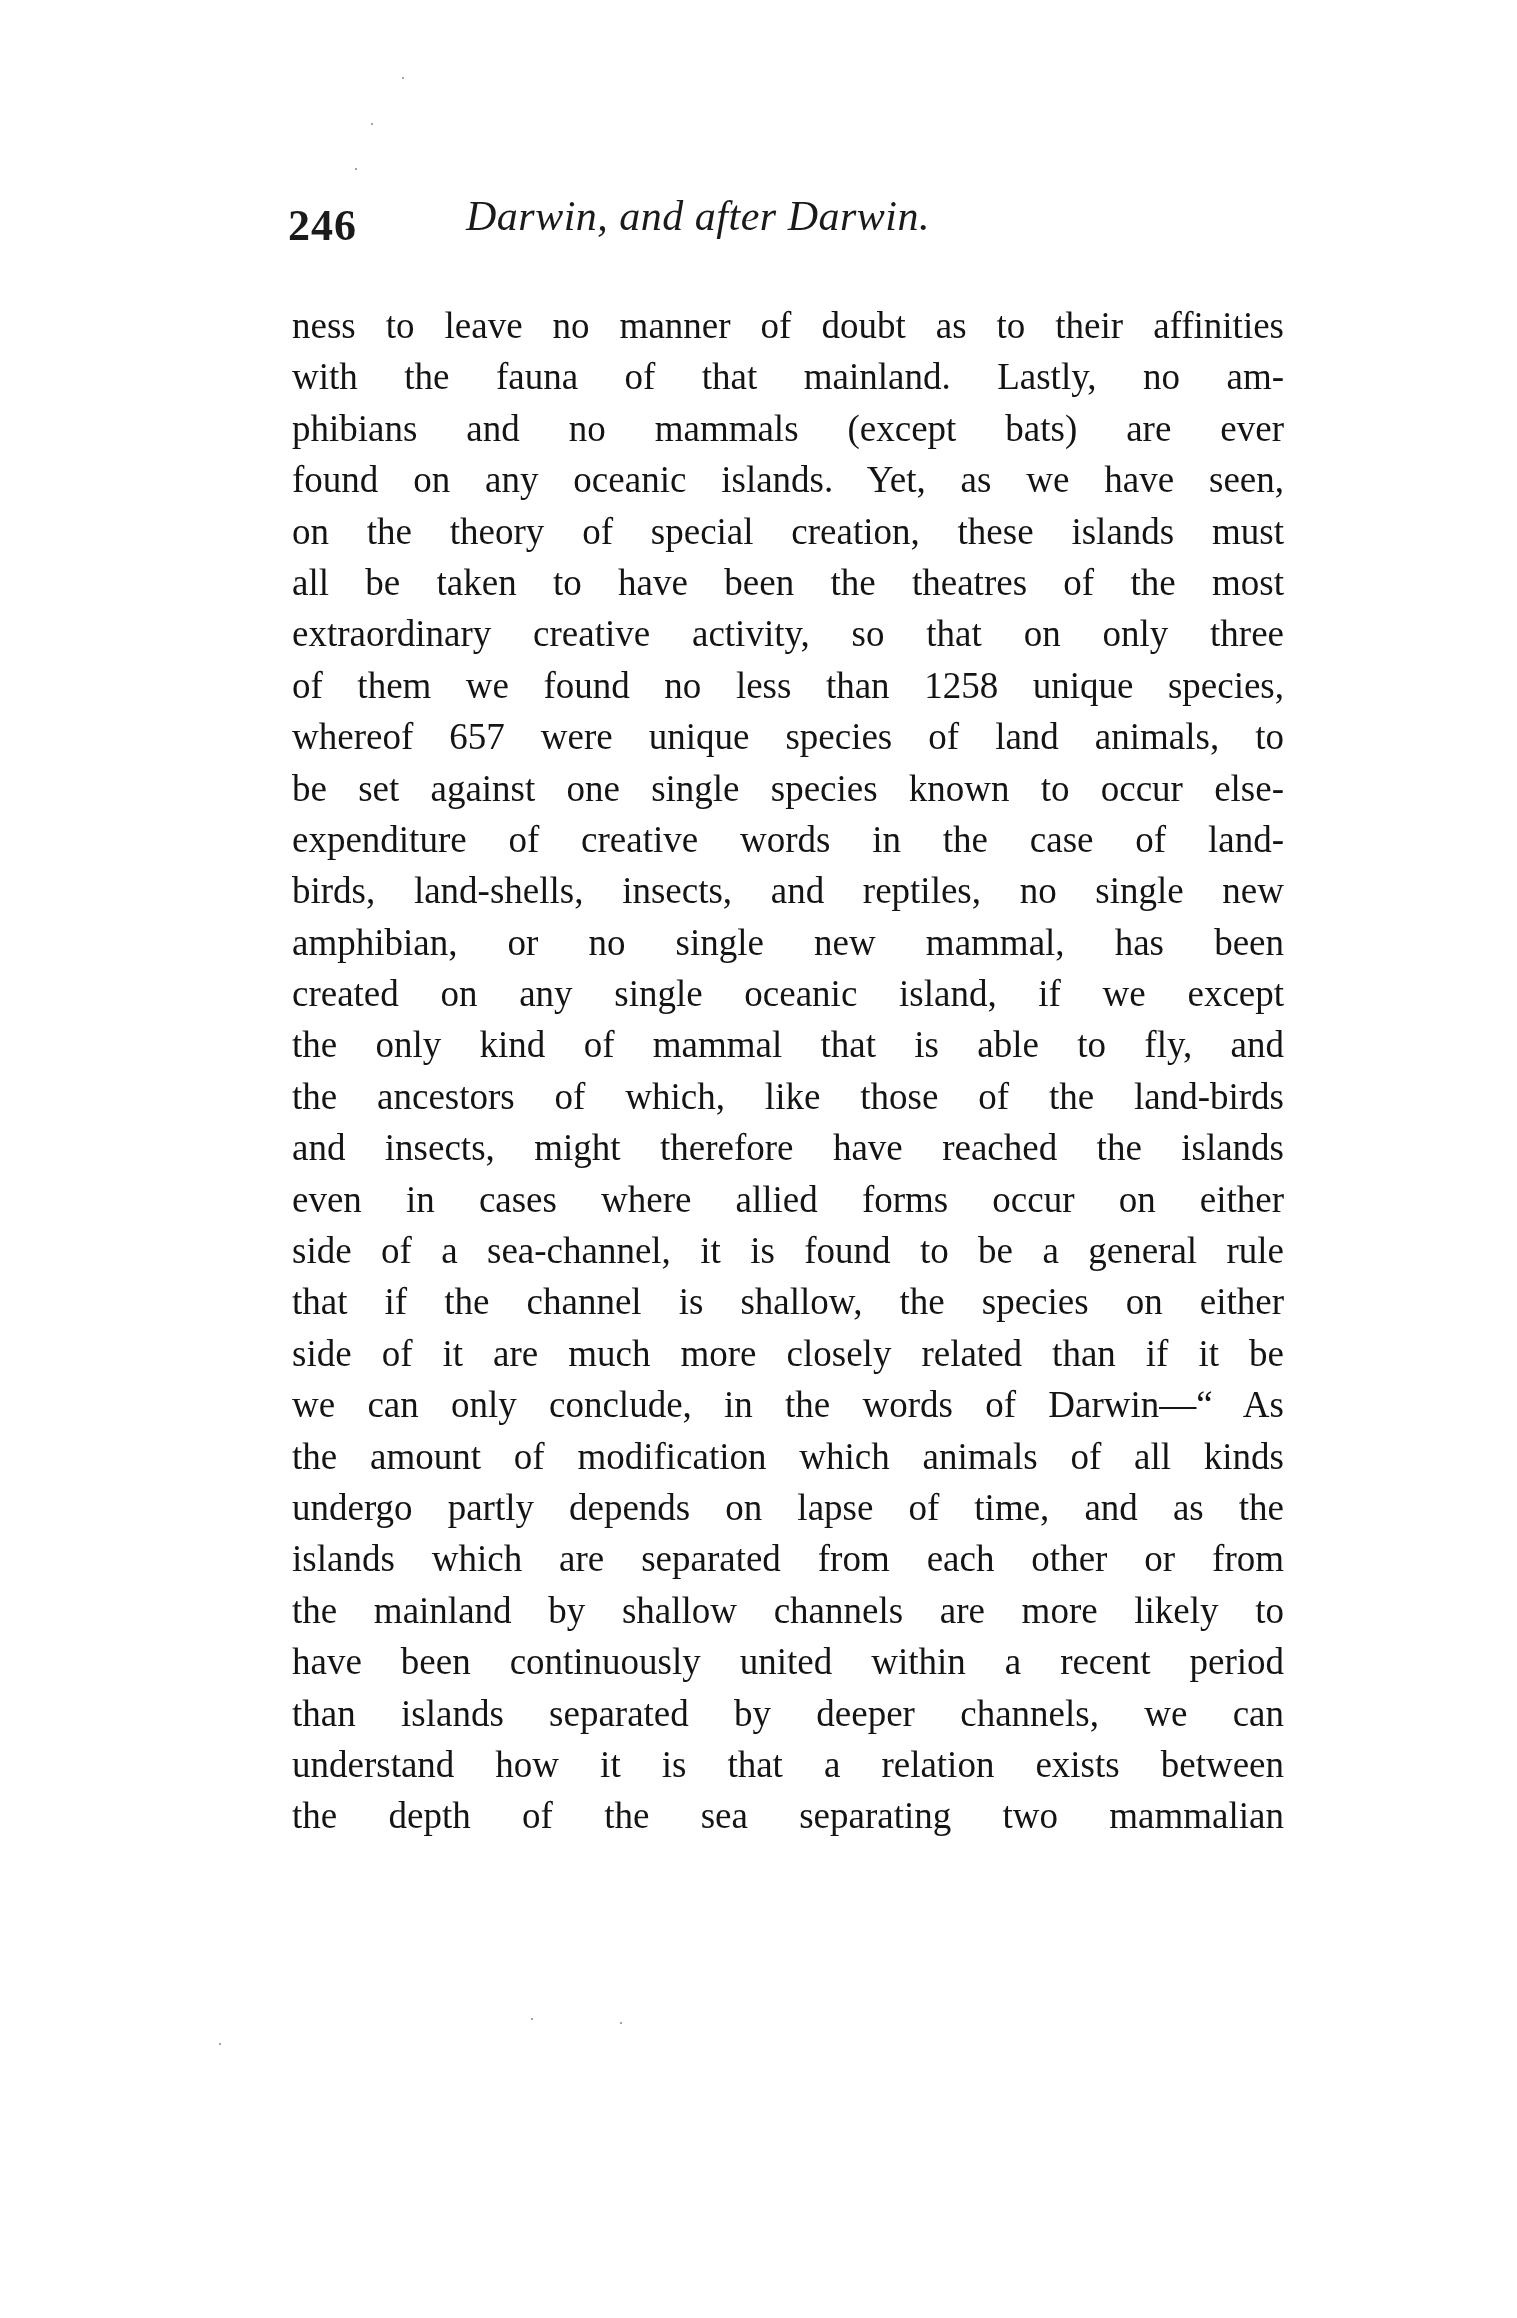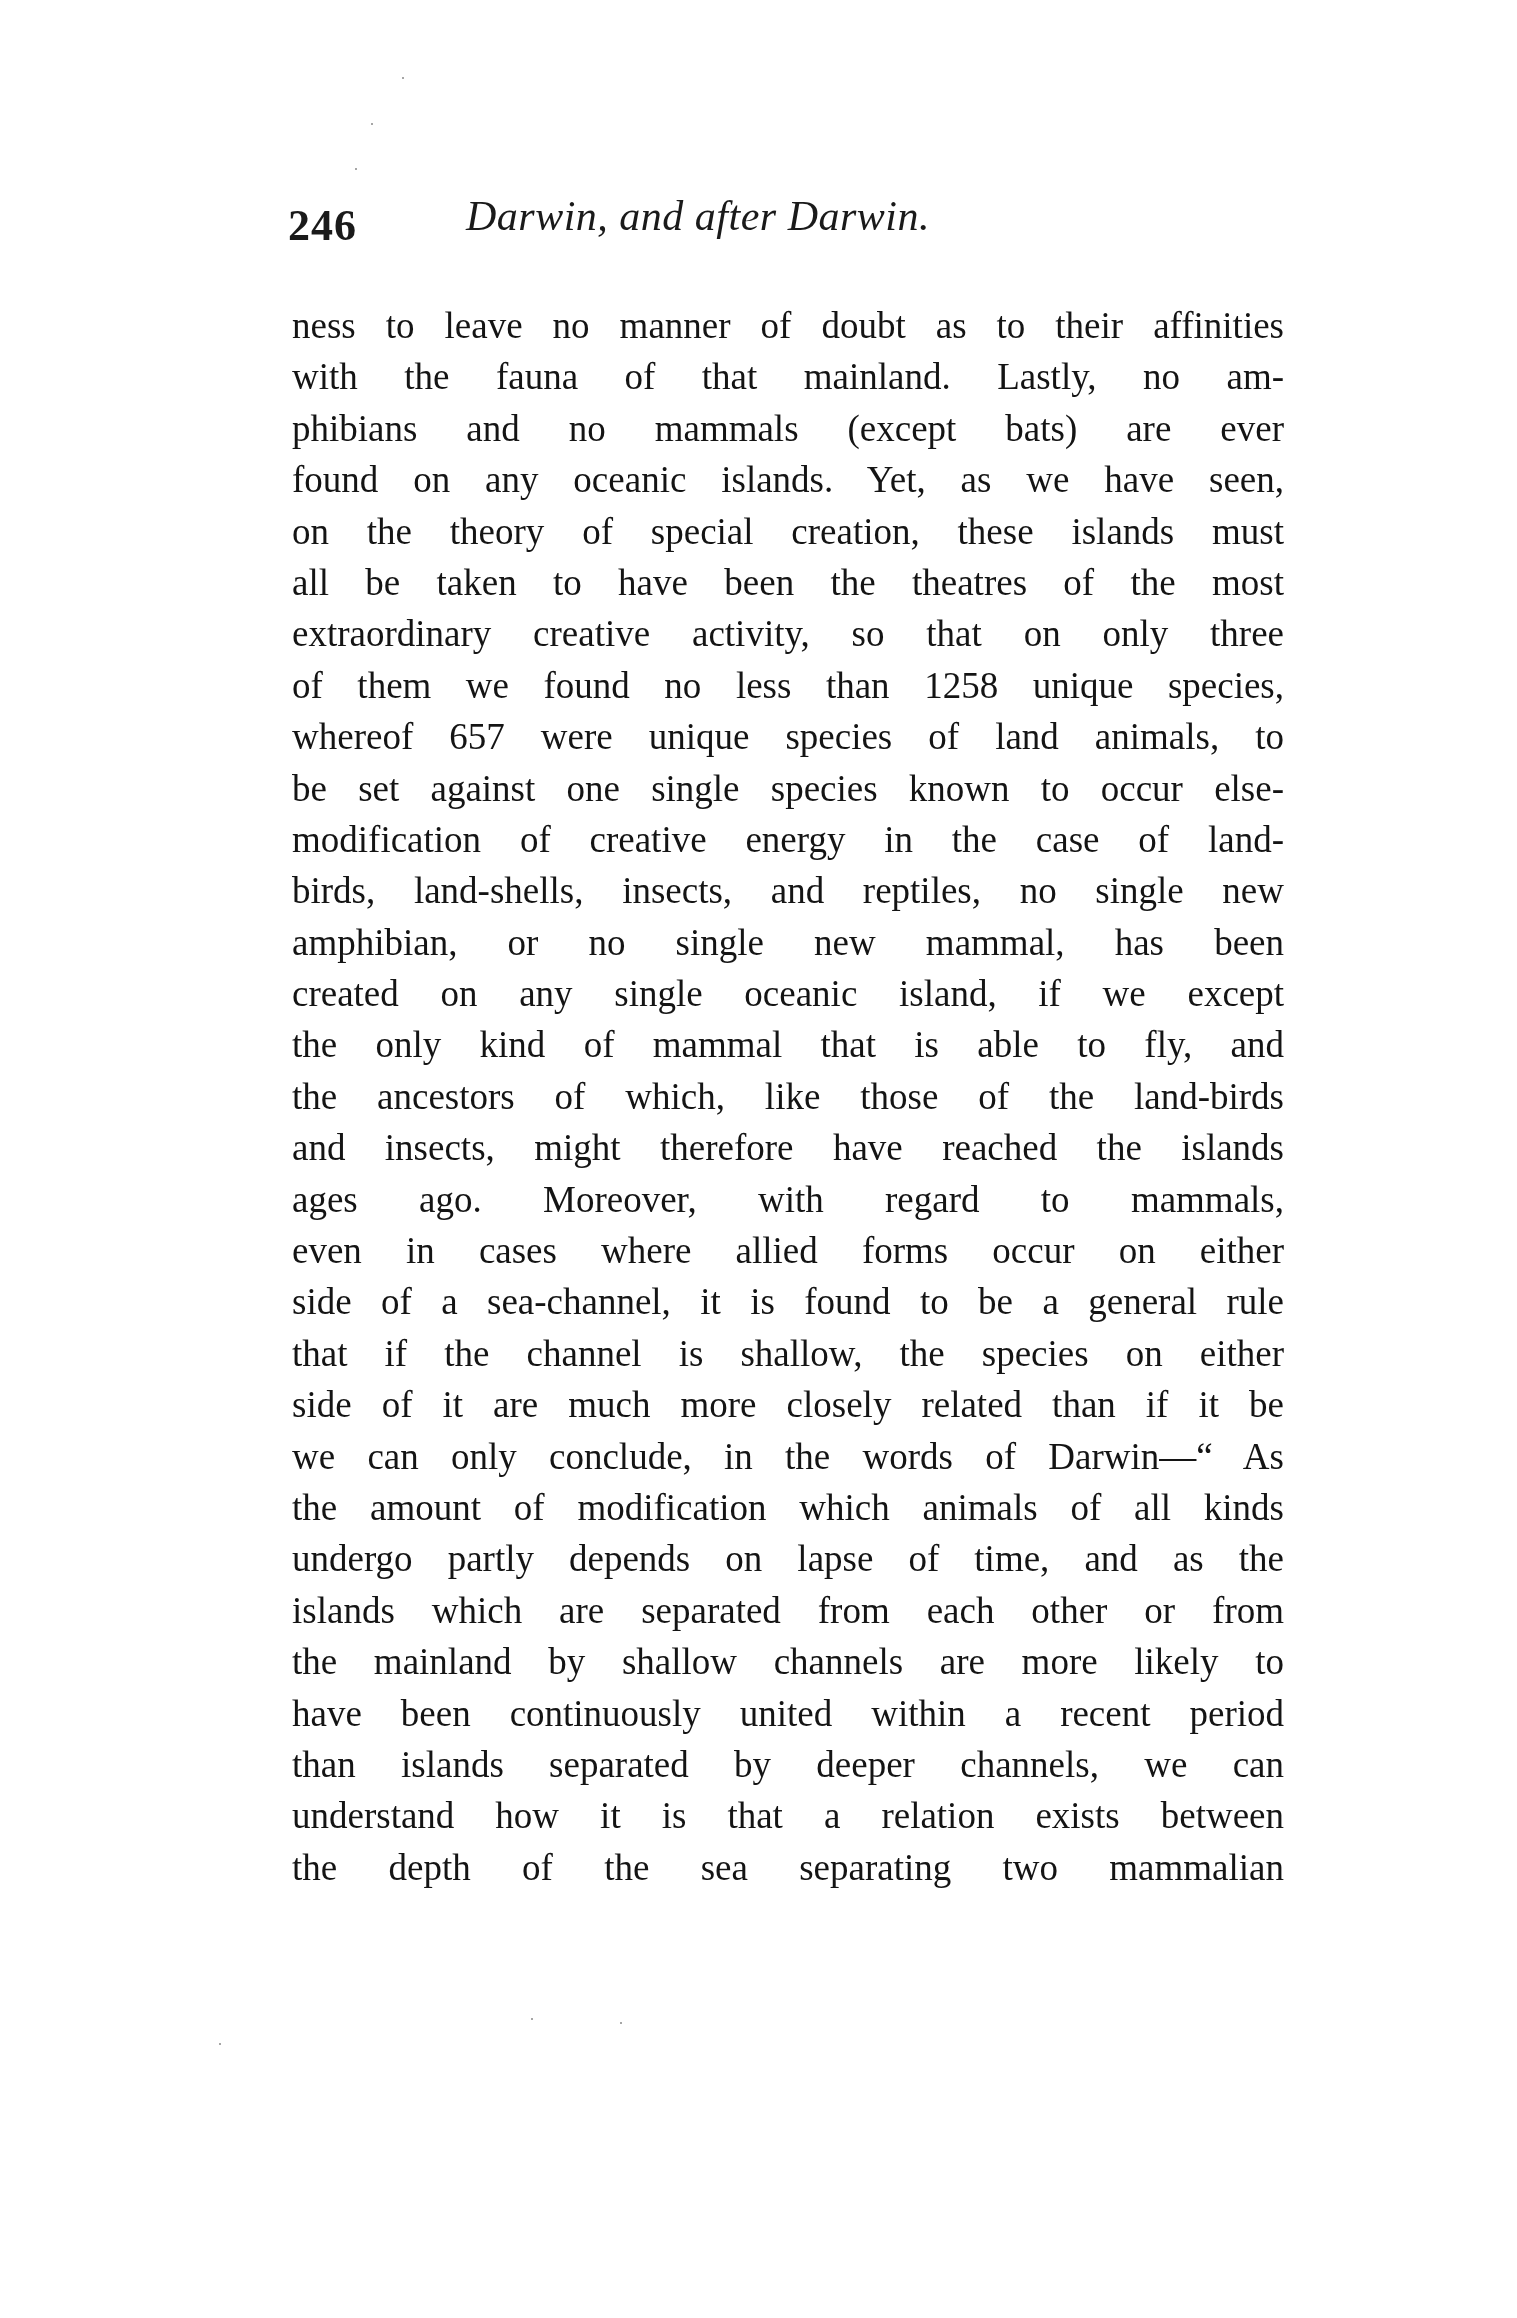--- a/index.html
+++ b/index.html
@@ -90,28 +90,27 @@
     <span class="line">ness to leave no manner of doubt as to their affinities</span>
     <span class="line">with the fauna of that mainland. Lastly, no am-</span>
     <span class="line">phibians and no mammals (except bats) are ever</span>
     <span class="line">found on any oceanic islands. Yet, as we have seen,</span>
     <span class="line">on the theory of special creation, these islands must</span>
     <span class="line">all be taken to have been the theatres of the most</span>
     <span class="line">extraordinary creative activity, so that on only three</span>
     <span class="line">of them we found no less than 1258 unique species,</span>
     <span class="line">whereof 657 were unique species of land animals, to</span>
     <span class="line">be set against one single species known to occur else-</span>
-    <span class="line">modification of creative energy in the case of land-</span>
+    <span class="line">expenditure of creative words in the case of land-</span>
     <span class="line">birds, land-shells, insects, and reptiles, no single new</span>
     <span class="line">amphibian, or no single new mammal, has been</span>
     <span class="line">created on any single oceanic island, if we except</span>
     <span class="line">the only kind of mammal that is able to fly, and</span>
     <span class="line">the ancestors of which, like those of the land-birds</span>
     <span class="line">and insects, might therefore have reached the islands</span>
-    <span class="line">ages ago. Moreover, with regard to mammals,</span>
     <span class="line">even in cases where allied forms occur on either</span>
     <span class="line">side of a sea-channel, it is found to be a general rule</span>
     <span class="line">that if the channel is shallow, the species on either</span>
     <span class="line">side of it are much more closely related than if it be</span>
     <span class="line">we can only conclude, in the words of Darwin—“ As</span>
     <span class="line">the amount of modification which animals of all kinds</span>
     <span class="line">undergo partly depends on lapse of time, and as the</span>
     <span class="line">islands which are separated from each other or from</span>
     <span class="line">the mainland by shallow channels are more likely to</span>
     <span class="line">have been continuously united within a recent period</span>

